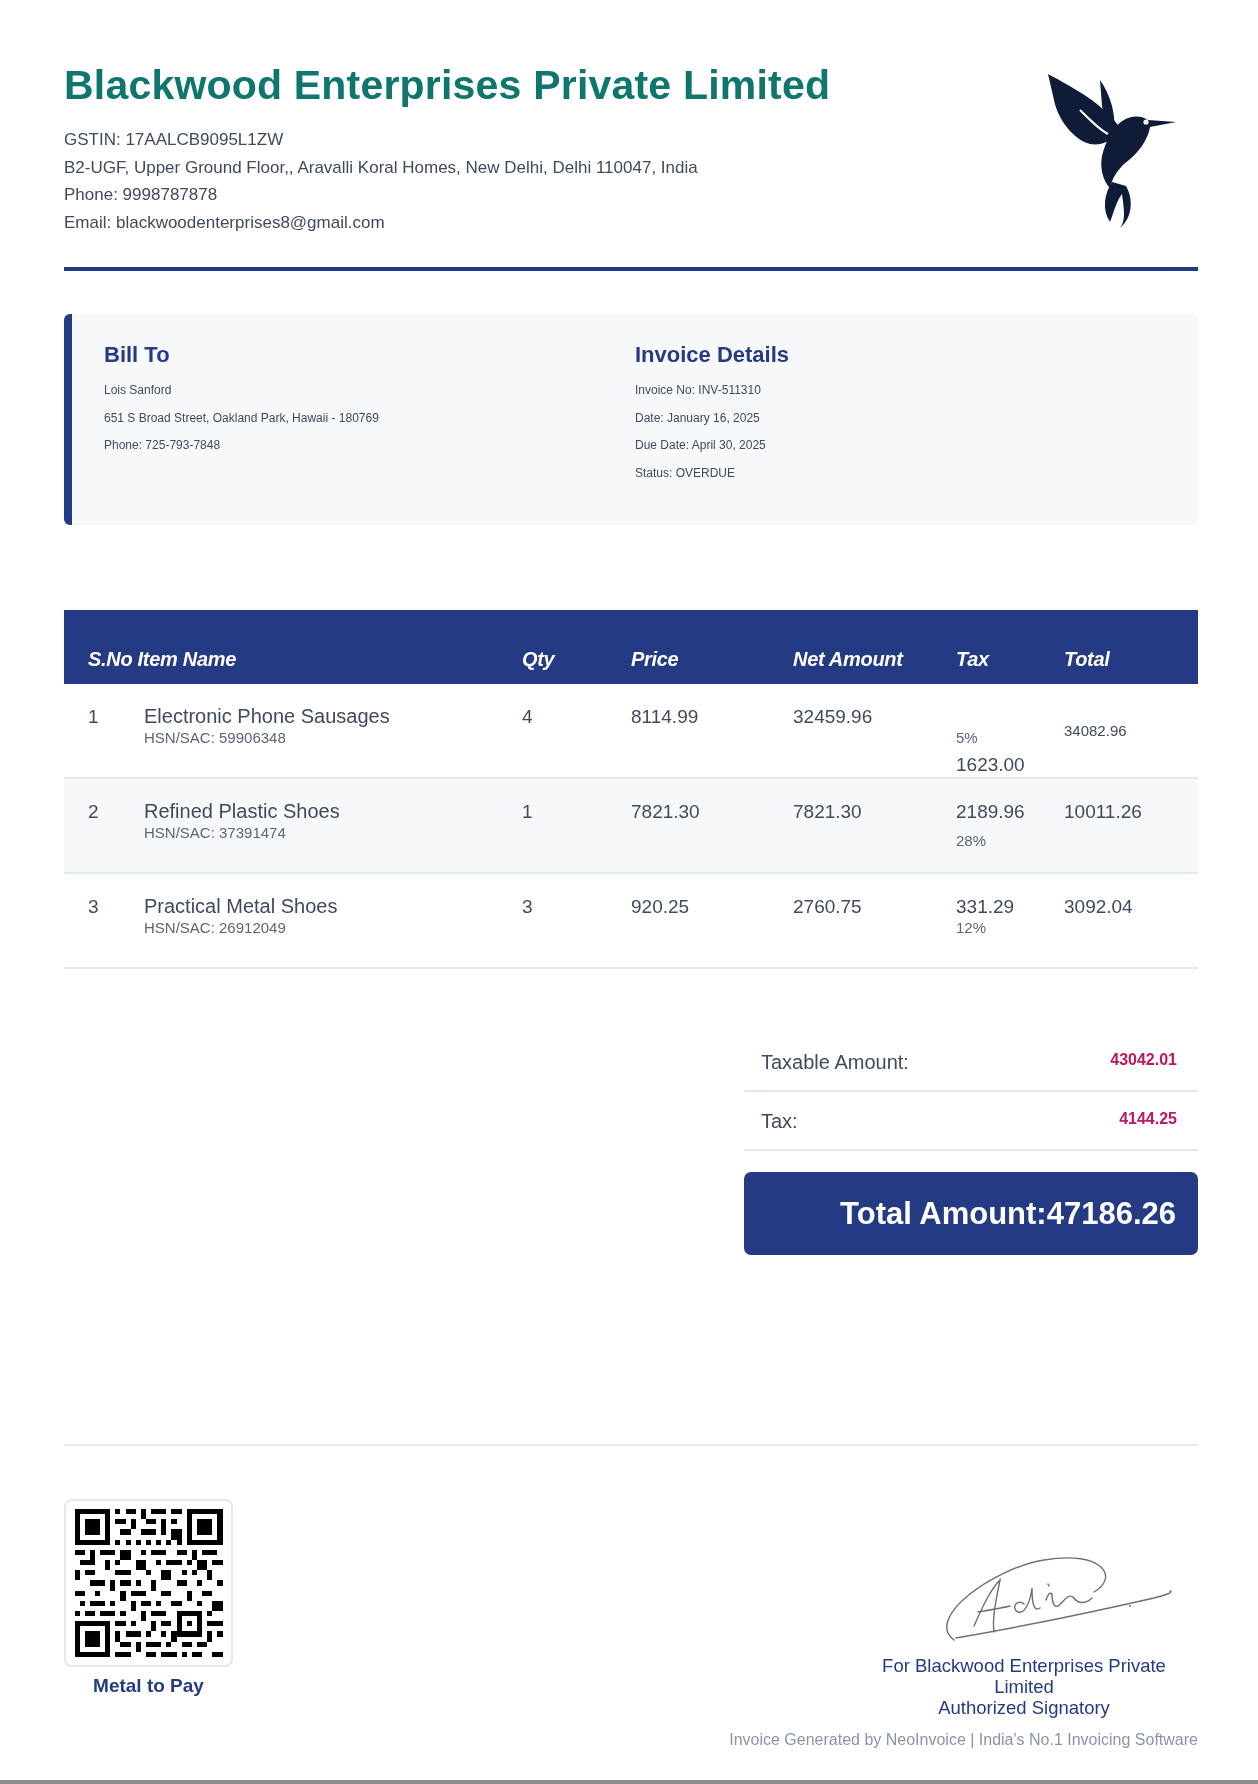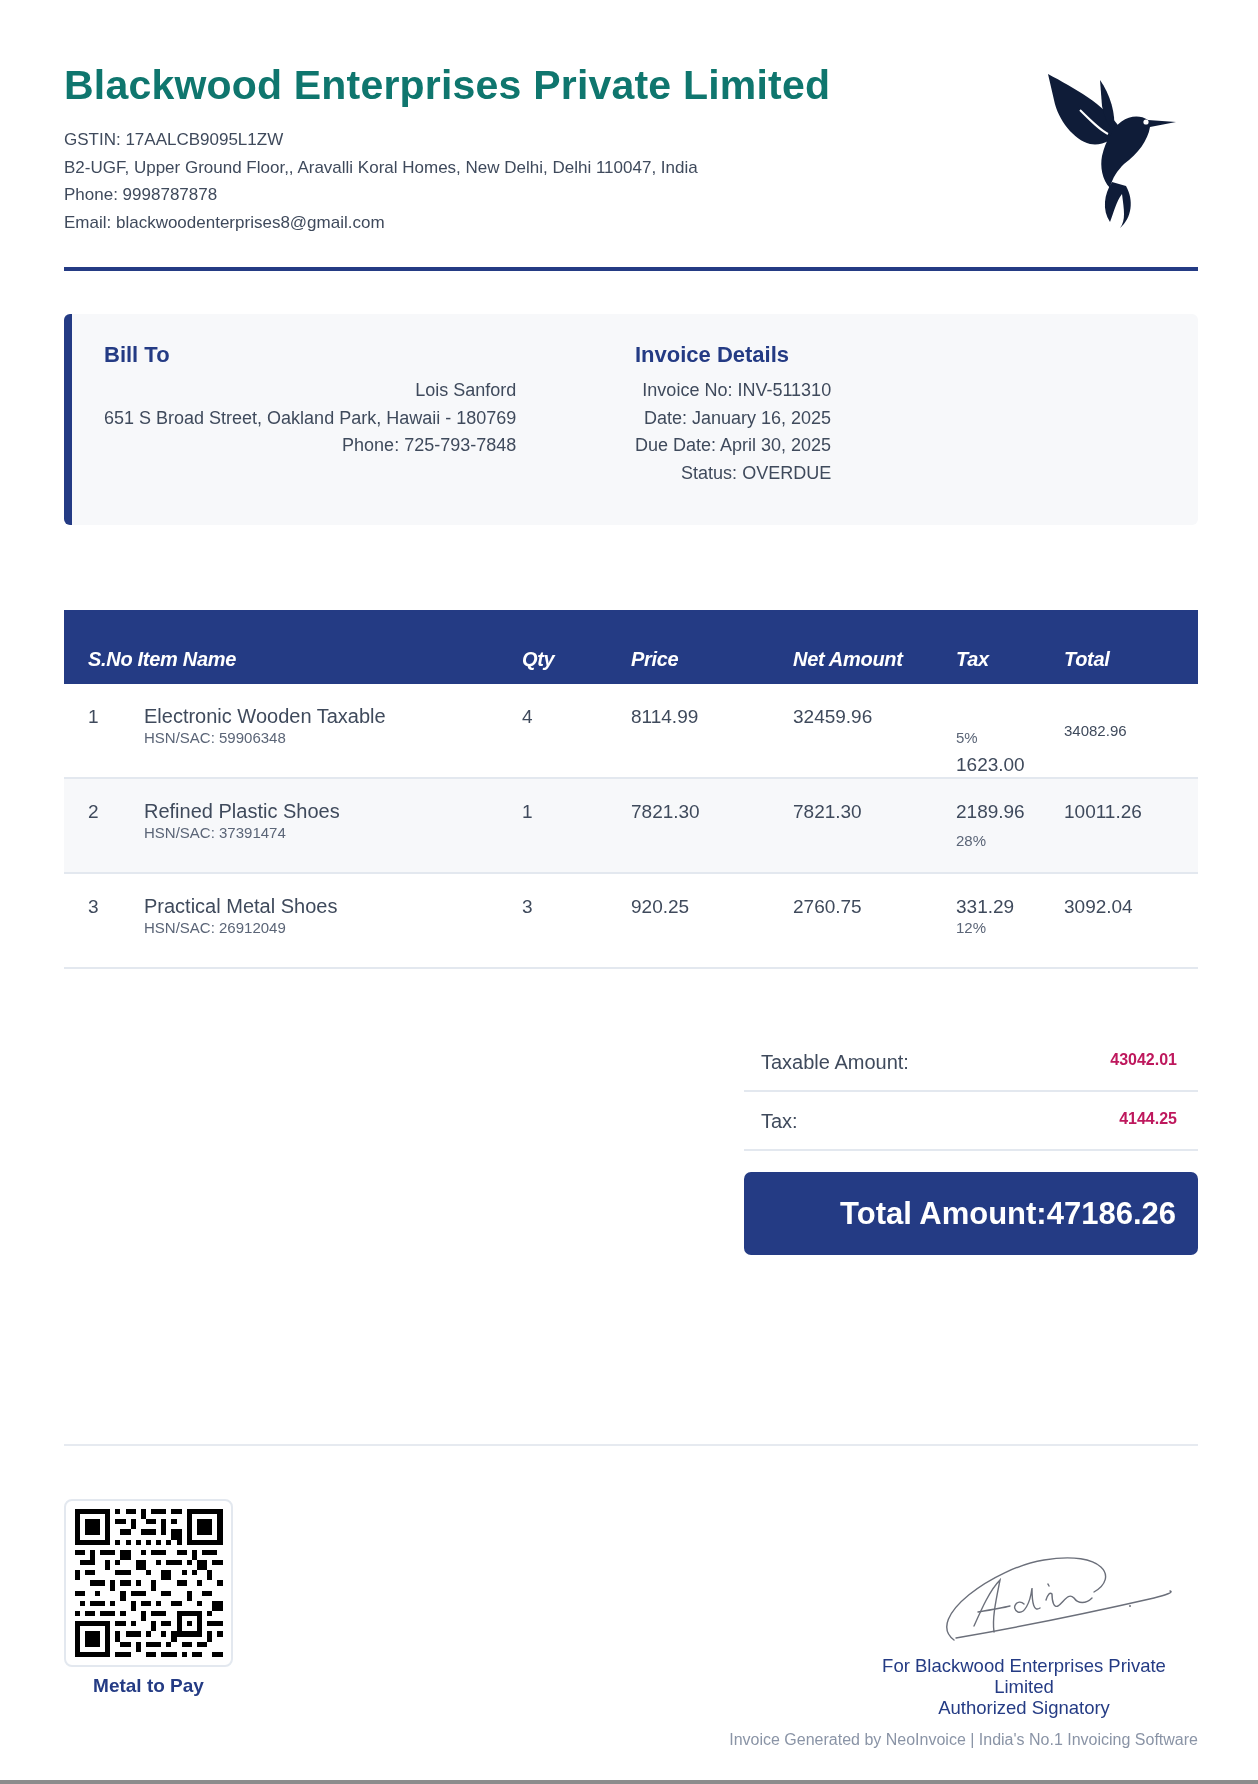--- a/index.html
+++ b/index.html
@@ -24,21 +24,21 @@
 
   
   .bill-box {
     position: absolute; left: 0; top: 314px; width: 1134px; height: 211px;
     background: #f7f8fa; border-left: 8px solid #243b84; border-radius: 6px;
   }
   .bill-col { position: absolute; top: 28px; }
   .bill-col.left { left: 32px; }
   .bill-col.right { left: 563px; }
   .box-heading { font-size: 22px; font-weight: bold; color: #243b84; margin-bottom: 9px; }
-  .box-line { font-size: 18px; line-height: 27.5px; color: #3f4a5c; white-space: nowrap; text-align: right; }
+  .box-line { font-size: 12px; line-height: 27.5px; color: #3f4a5c; white-space: nowrap; }
 
   
   .items-table { position: absolute; left: 0; top: 610px; width: 1134px; }
   .thead {
     height: 74px; background: #243b84; color: #fff; font-weight: bold; font-size: 20px;
     position: relative;
   }
   .thead span { position: absolute; top: 38px; white-space: nowrap; letter-spacing: -0.3px; font-style: italic; }
   .trow { position: relative; height: 95px; border-bottom: 2px solid #e3e8ef; }
   .trow.alt { background: #f7f8fa; }
@@ -130,21 +130,21 @@
       <span class="c-sno">S.No Item Name</span>
       <span class="c-qty">Qty</span>
       <span class="c-price">Price</span>
       <span class="c-net">Net Amount</span>
       <span class="c-tax">Tax</span>
       <span class="c-total">Total</span>
     </div>
 
     <div class="trow">
       <span class="c-sno" style="top:22px;font-size:19px;">1</span>
-      <span class="c-name" style="top:21px;font-size:20px;">Electronic Wooden Taxable</span>
+      <span class="c-name" style="top:21px;font-size:20px;">Electronic Phone Sausages</span>
       <span class="c-name cell-sub" style="top:45px;">HSN/SAC: 59906348</span>
       <span class="c-qty" style="top:22px;font-size:19px;">4</span>
       <span class="c-price" style="top:22px;font-size:19px;">8114.99</span>
       <span class="c-net" style="top:22px;font-size:19px;">32459.96</span>
       <span class="c-tax" style="top:22px;font-size:19px;margin-top:48px;">1623.00</span>
       <span class="c-tax cell-sub" style="top:45px;">5%</span>
       <span class="c-total" style="top:38px;font-size:15px;">34082.96</span>
     </div>
 
     <div class="trow alt">

